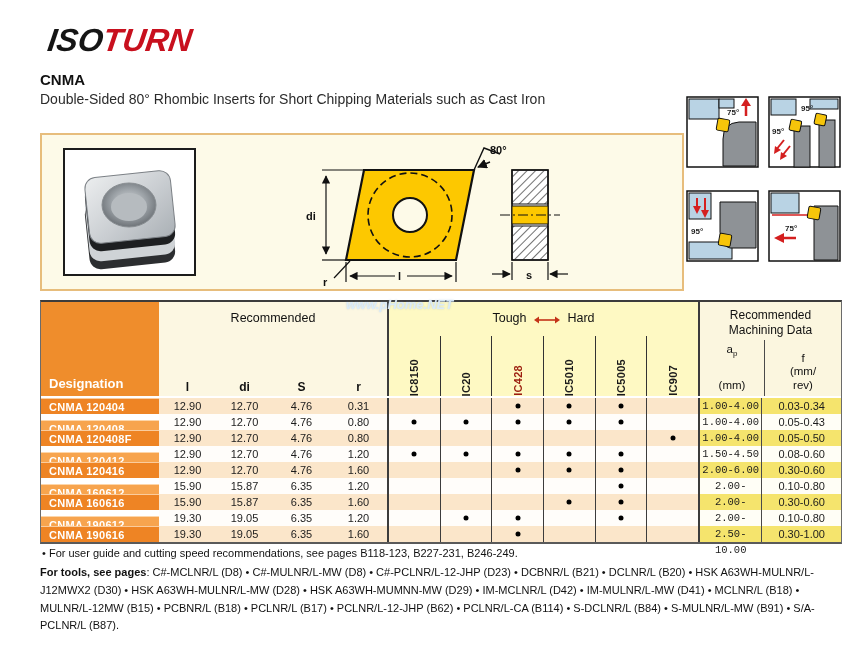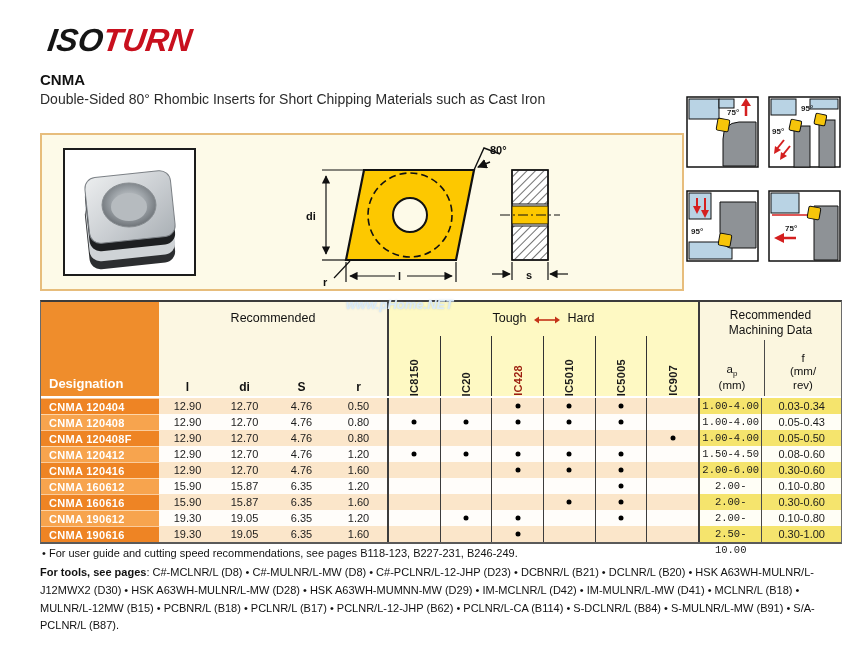--- a/index.html
+++ b/index.html
@@ -48,29 +48,29 @@
   .grade-col { flex:1; display:flex; align-items:flex-end; justify-content:center; }
   .grade-col + .grade-col { border-left:1px solid #333; }
   .grade-label { writing-mode:vertical-rl; transform:rotate(180deg); font-weight:bold; font-size:11px;
                  color:#1a1a1a; padding-bottom:3px; letter-spacing:0.3px; }
   .grade-label.red { color:#9b1d0e; }
   .h-mach { width:143px; background:#fbf6df; border-left:2px solid #3c3c3c; position:relative; }
   .h-mach-title { text-align:center; font-size:12px; color:#111; padding-top:6px; line-height:1.25; width:110px; margin:0 auto; }
   .h-mach-cols { position:absolute; left:0; right:0; bottom:0; height:56px; display:flex; }
   .h-ap, .h-f { display:flex; flex-direction:column; justify-content:flex-end; align-items:center;
                 font-size:11.5px; color:#111; padding-bottom:3px; line-height:1.2; text-align:center; }
-  .h-ap { width:64px; }
+  .h-ap { width:64px;gap:20px; }
   .h-f { width:77px; border-left:1px solid #4a4a4a; }
   .h-ap sub { font-size:8px; }
 
   .trow { display:flex; height:16px; line-height:16px; font-size:11px; color:#1c1c1c; }
   .c-desig { width:118px; color:#ffffff; font-weight:bold; font-size:11px; padding-left:8px;
              letter-spacing:0.3px; border-top:1px solid rgba(255,235,210,0.7); }
   .trow.odd  .c-desig { background:#ee8424; }
-  .trow.even .c-desig { background:#f7a44e; }
+  .trow.even .c-desig { background:#f7a44e;margin-top:6px; }
   .c-dim { width:57px; text-align:center; }
   .trow.odd  .c-dim, .trow.odd  .c-grade { background:#fbe6ca; }
   .trow.even .c-dim, .trow.even .c-grade { background:#fffdfa; }
   .c-grades-wrap { width:311px; border-left:2px solid #3c3c3c; display:flex; }
   .c-grade { flex:1; position:relative; }
   .c-grade + .c-grade { border-left:1px solid #3c3c3c; }
   .dot { position:absolute; left:50%; top:50%; width:5px; height:5px; background:#000;
          border-radius:50%; transform:translate(-50%,-50%); }
   .c-mach-wrap { width:143px; border-left:2px solid #3c3c3c; display:flex; }
   .c-ap { width:64px; text-align:center; font-size:10.5px;font-family:Liberation Mono, monospace; }
@@ -280,21 +280,21 @@
         </div>
       </div>
     </div>
 
     <div class="tbody">
         <div class="trow odd">
           <div class="c-desig">CNMA 120404</div>
           <div class="c-dim">12.90</div>
           <div class="c-dim">12.70</div>
           <div class="c-dim">4.76</div>
-          <div class="c-dim">0.50</div>
+          <div class="c-dim">0.31</div>
           <div class="c-grades-wrap">
             <div class="c-grade"></div>
             <div class="c-grade"></div>
             <div class="c-grade">
               <div class="dot"></div>
             </div>
             <div class="c-grade">
               <div class="dot"></div>
             </div>
             <div class="c-grade">

